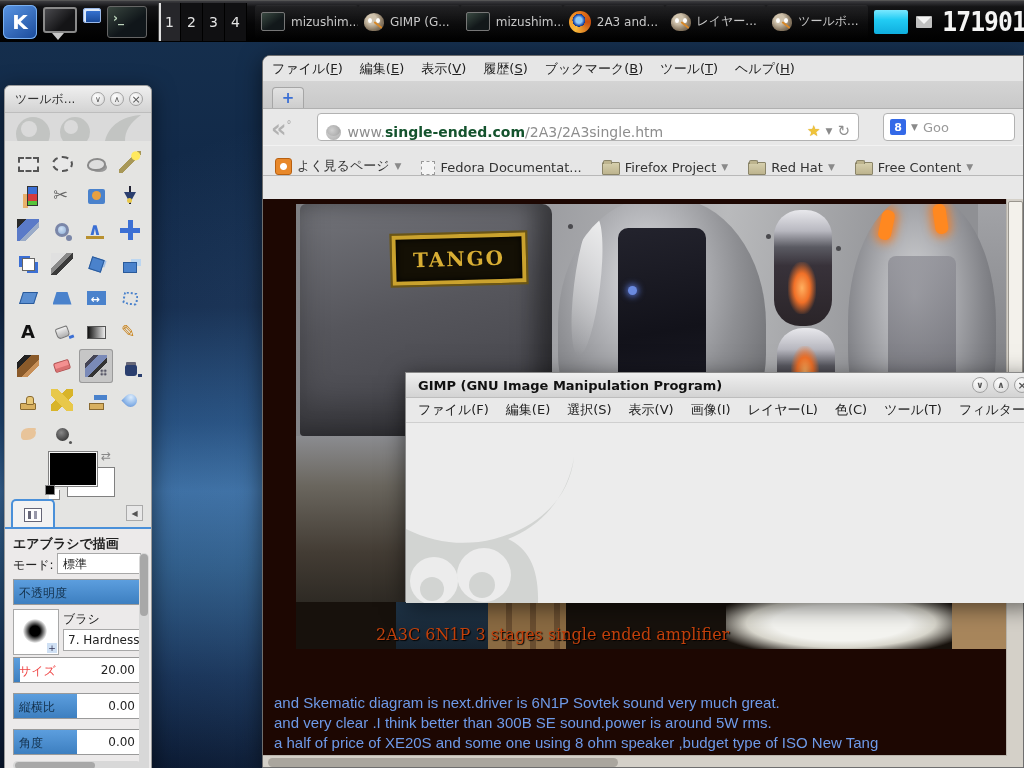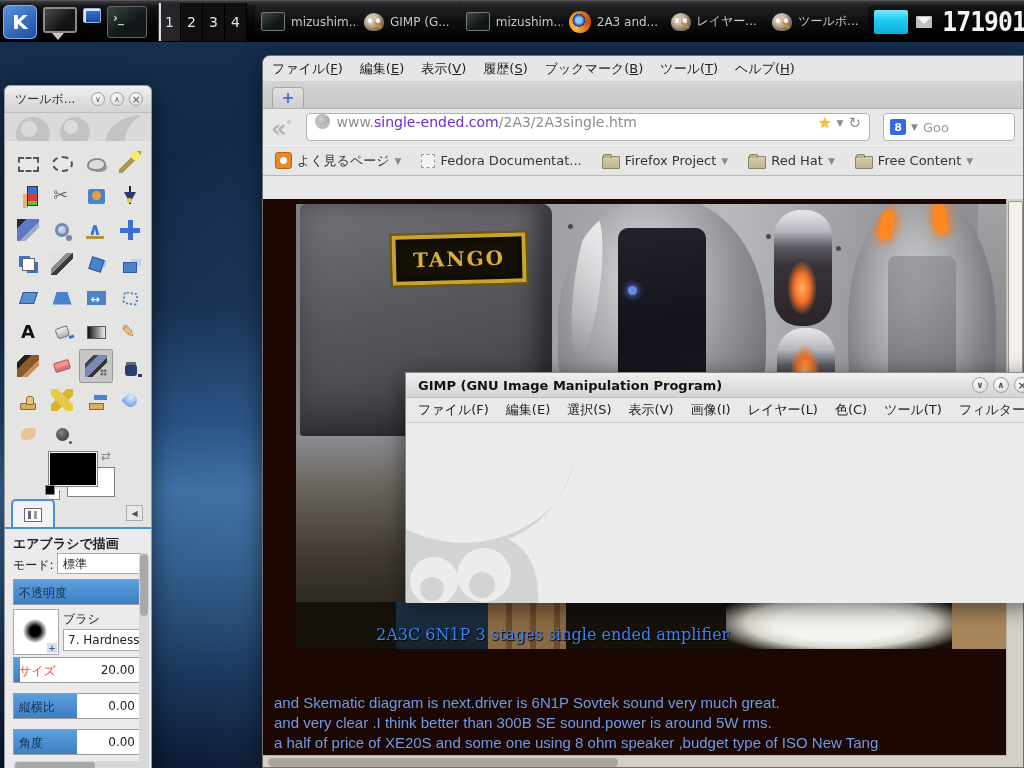--- a/index.html
+++ b/index.html
@@ -80,34 +80,34 @@
   .favicon{width:14px;height:14px;border:2px solid #3355bb;background:#fff;position:relative;flex:none}
   .favicon::before{content:"s";position:absolute;left:4px;top:-3px;color:#cc2222;font-size:10px;font-weight:bold}
   .favicon::after{content:"";position:absolute;left:0;bottom:0;width:14px;height:5px;background:#223a8a}
   #newtab{width:30px;height:20px;margin-left:5px;background:linear-gradient(#e2e2e2,#cdcdcd);
     border:1px solid #a6a6a6;border-bottom:none;border-radius:4px 4px 0 0;display:flex;align-items:center;
     justify-content:center;color:#3b6fd4;font-weight:bold;font-size:15px}
   #ffnav{height:36px;display:flex;align-items:center;padding:0 8px;background:#e8e8e8}
   #backbtn{color:#b2b2b2;font-size:24px;font-weight:bold;line-height:20px;margin-right:2px}
   #backbtn sup{font-size:10px;letter-spacing:-1px}
   #urlfield{flex:1;height:26px;background:#fff;border:1px solid #b2b2b2;border-radius:4px;display:flex;
-    align-items:flex-start;padding:0 8px;margin:0 13px;font-size:14px;min-width:0}
+    align-items:flex-end;padding:0 8px;margin:0 24px;font-size:14px;min-width:0}
   .globe{width:15px;height:15px;border-radius:50%;background:radial-gradient(circle at 40% 35%,#d0d0d0,#8e8e8e);
     box-shadow:inset 0 -4px 0 rgba(255,255,255,.25);margin-right:7px;flex:none}
-  .u-pre,.u-path{color:#8d8d8d}.u-dom{color:#6d28d9;font-weight:normal}
+  .u-pre,.u-path{color:#8d8d8d}.u-dom{color:#14532d;font-weight:bold}
   #urlicons{margin-left:auto;display:flex;align-items:center;gap:5px}
   .star{color:#f0c43a;text-shadow:0 0 1px #c8961e;font-size:15px}
   .chev{color:#8a8a8a;font-size:9px}
   .reload{color:#8f8f8f;font-size:15px}
   #searchbox{width:118px;height:26px;background:#fff;border:1px solid #b2b2b2;border-radius:4px;
     display:flex;align-items:center;gap:5px;padding:0 6px;flex:none}
   .gicon{width:16px;height:16px;background:#3369e8;border-radius:2px;color:#fff;font-size:11px;font-weight:bold;
     display:flex;align-items:center;justify-content:center;flex:none}
   #searchtext{color:#9a9a9a;font-size:13px;white-space:nowrap;overflow:hidden}
-  #ffbookmarks{height:29px;display:flex;align-items:center;gap:20px;padding:0 12px;background:#e6e6e6;
+  #ffbookmarks{height:29px;display:flex;align-items:flex-end;gap:20px;padding:0 12px;background:#e6e6e6;
     border-top:1px solid #f2f2f2;border-bottom:1px solid #b8b8b8}
   .bm{display:flex;align-items:center;gap:5px;font-size:13px;color:#333;white-space:nowrap}
   .bk{display:inline-block;flex:none}
   .bk-history{width:15px;height:15px;border-radius:3px;background:radial-gradient(circle at 50% 50%,#fff 0 3px,#e8882a 4px);border:1px solid #b86010}
   .bk-placeholder{width:12px;height:12px;border:1px dashed #999;background:#f4f4f4}
   .bk-folder{width:16px;height:11px;background:linear-gradient(#d6cfad,#bdb48e);border:1px solid #8a8468;
     border-radius:1px;position:relative;margin-top:3px}
   .bk-folder::before{content:"";position:absolute;left:0;top:-3px;width:7px;height:3px;background:#bdb48e;
     border:1px solid #8a8468;border-bottom:none;border-radius:2px 2px 0 0}
   
@@ -152,21 +152,21 @@
       -4px 188px 0 #4a4a4e,368px 200px 0 #4a4a4e,428px 206px 0 #4a4a4e}
   #pbottom{position:absolute;left:0;top:398px;width:710px;height:47px;background:#17110c}
   #pb-blue{position:absolute;left:100px;top:0;width:92px;height:47px;
     background:linear-gradient(#1f3448,#16232f)}
   #pb-wood1{position:absolute;left:192px;top:0;width:78px;height:47px;
     background:repeating-linear-gradient(90deg,#8a6a42 0 18px,#6a4e30 18px 24px)}
   #pb-glare{position:absolute;left:430px;top:-4px;width:230px;height:55px;
     background:radial-gradient(ellipse at 50% 45%,#f4f4f0 0 42%,#d8d6cc 58%,rgba(40,30,24,0) 82%)}
   #pb-wood2{position:absolute;left:656px;top:0;width:54px;height:47px;background:#a8865c}
   #caption{position:absolute;left:80px;top:23px;font-family:"DejaVu Serif",serif;font-size:16px;
-    color:#3b82f6;text-shadow:1px 1px 1px #000;white-space:nowrap}
+    color:#c2410c;text-shadow:1px 1px 1px #000;white-space:nowrap}
   #pagetext{position:absolute;left:11px;top:494px;font-size:15px;line-height:20px;color:#6e9ae8;
     white-space:pre;font-family:Liberation Sans, sans-serif}
   #vscroll{position:absolute;right:0;top:0;width:16px;height:570px;background:#d4d0c8;border-left:1px solid #b8b4ac}
   #vthumb{position:absolute;left:1px;top:2px;width:13px;height:400px;background:#f3f1eb;
     border:1px solid #9a968e;border-radius:2px}
   #hscroll{position:absolute;left:0;bottom:0;width:744px;height:13px;background:#d4d0c8;border-top:1px solid #b8b4ac}
   #hthumb{position:absolute;left:5px;top:2px;width:350px;height:9px;background:#aaa69e;border-radius:5px}
   
   #gimpwin{left:405px;top:372px;width:634px;height:230px;z-index:30;background:#ececec;border:1px solid #8a8a8a}
   #gimptitle{height:24px;padding-left:12px;font-size:13px;font-weight:bold;color:#111}

